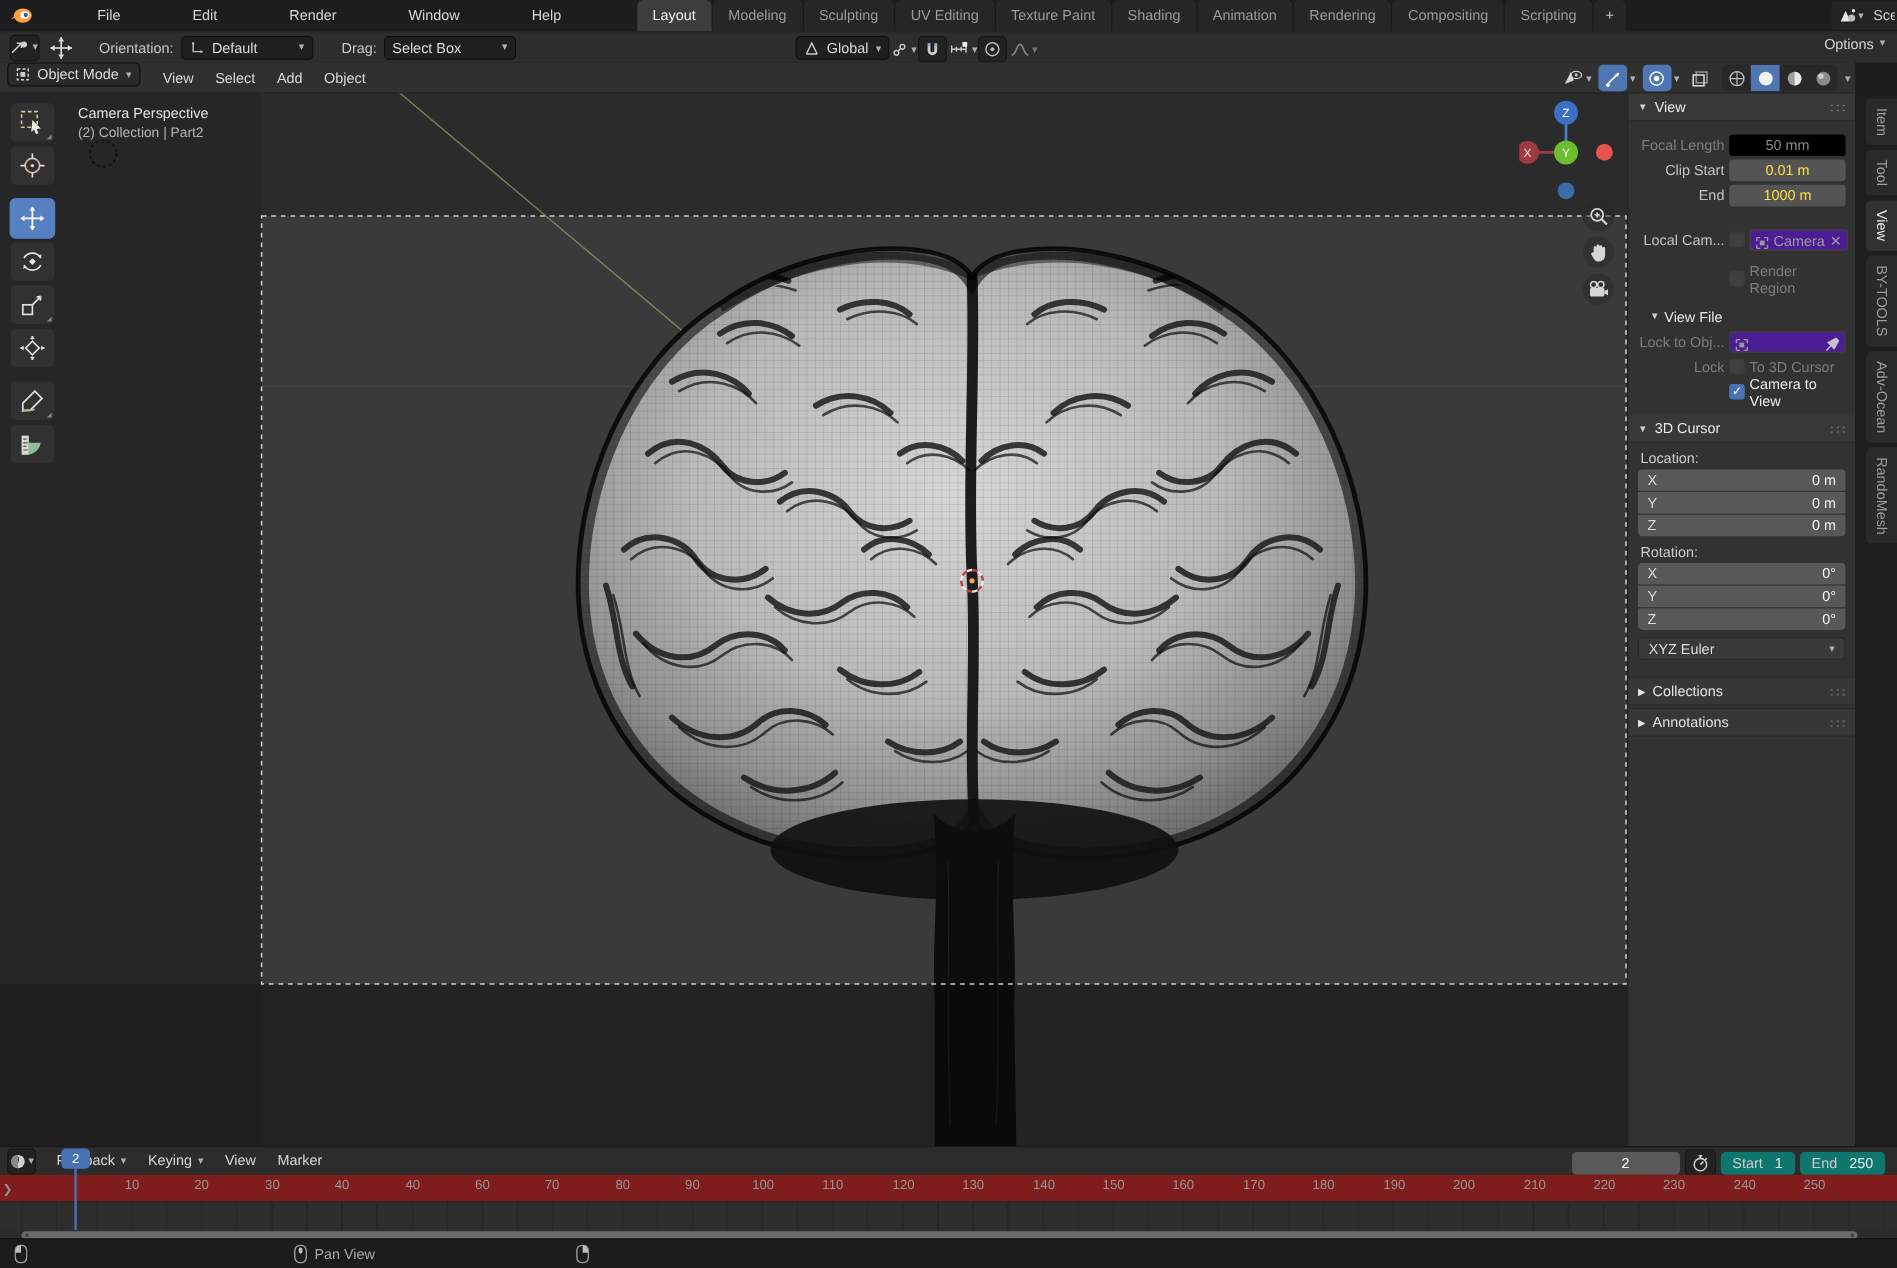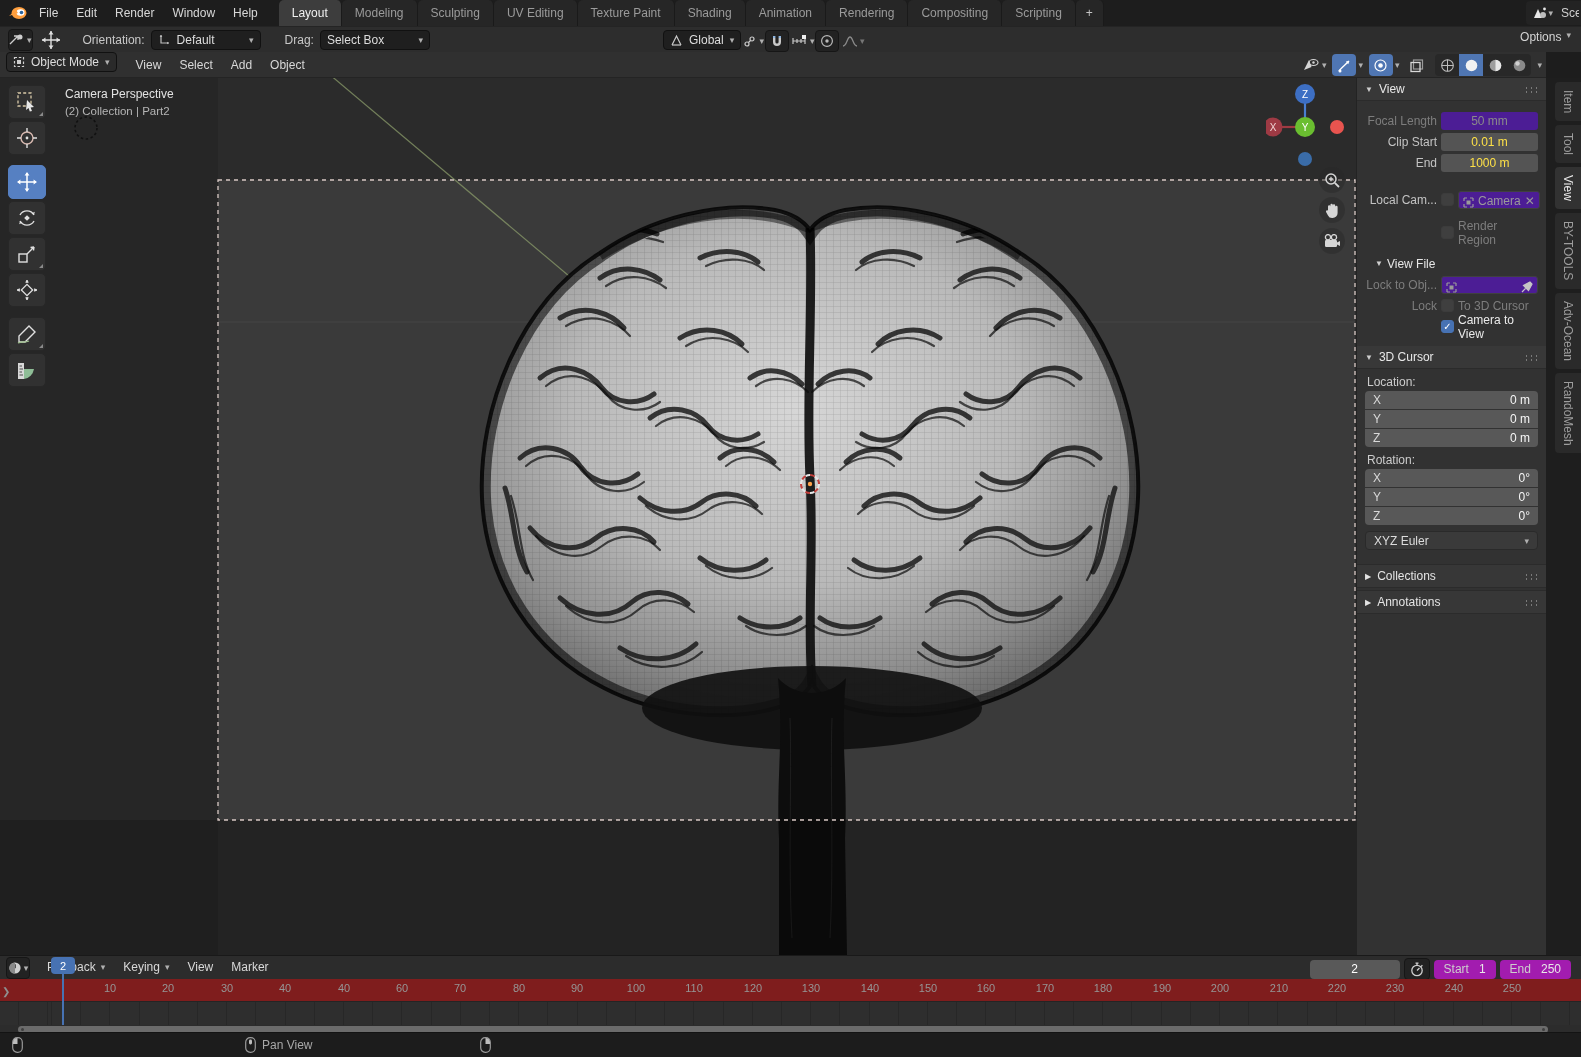--- a/index.html
+++ b/index.html
@@ -4,21 +4,21 @@
 <style>
   * { margin:0; padding:0; box-sizing:border-box; }
   html,body { width:1581px; height:1057px; overflow:hidden; background:#1d1d1d;
     font-family:"Liberation Sans","DejaVu Sans",sans-serif; font-size:12px; color:#d4d4d4;
     -webkit-font-smoothing:antialiased; }
   .abs { position:absolute; }
   #app { position:relative; width:1581px; height:1057px; }
 
   
   #topbar { position:absolute; left:0; top:0; width:1581px; height:26px; background:#1d1d1d;
-    display:flex; align-items:center; }
+    display:flex; align-items:center;gap:42px; }
   .menu-item { padding:0 9px; height:26px; line-height:26px; color:#d8d8d8; cursor:default; }
   #ws-tabs { display:flex; height:26px; margin-left:12px; align-items:flex-end; }
   .ws-tab { height:26px; line-height:26px; padding:0 13px; background:#262626; color:#9b9b9b;
     border-right:1px solid #1a1a1a; border-radius:5px 5px 0 0; white-space:nowrap; }
   .ws-tab.active { background:#3d3d3d; color:#f0f0f0; }
   .ws-add { padding:0 10px; color:#c5c5c5; }
   #scene-widget { position:absolute; right:0; top:1px; height:24px; display:flex; align-items:center;
     background:#232323; border-radius:4px 0 0 4px; padding:0 2px 0 6px; }
   #scene-name { color:#cfcfcf; padding-left:8px; width:26px; overflow:hidden; white-space:nowrap; }
 
@@ -71,21 +71,21 @@
   .panel-header { height:23px; display:flex; align-items:center; background:#383838;
     border-bottom:1px solid #2b2b2b; padding:0 8px; gap:6px; color:#e8e8e8; position:relative; }
   .panel-header .tri { font-size:8px; color:#cccccc; }
   .grip { position:absolute; right:8px; top:8px; width:14px; height:8px;
     background-image:radial-gradient(#7a7a7a 1px, transparent 1.1px); background-size:5px 4px; }
   .prow { display:flex; align-items:center; height:19px; margin:2px 8px; gap:4px; }
   .plabel { width:72px; text-align:right; color:#c3c3c3; flex:none; white-space:nowrap; overflow:hidden; }
   .plabel.dim, .dim { color:#7d7d7d; }
   .pfield { flex:1; height:18px; background:#545454; border-radius:3px; display:flex; align-items:center;
     justify-content:center; color:#fde047; }
-  .pfield.disabled { background:#4c1d95; color:#8a8a8a; }
+  .pfield.disabled { background:#000000; color:#8a8a8a; }
   .objfield { flex:1; height:18px; background:#4c1d95; border:1px solid #404040; border-radius:3px;
     display:flex; align-items:flex-end; color:#9a9a9a; padding:0 4px; gap:4px; }
   .checkbox { width:13px; height:13px; border-radius:3px; background:#545454; border:1px solid #3c3c3c;
     flex:none; display:flex; align-items:center; justify-content:center; font-size:10px; color:#fff; }
   .checkbox.checked { background:#4772b3; border-color:#4772b3; }
   .checkbox.dim { background:#3f3f3f; }
   .slider-group { margin:1px 8px; border-radius:4px; overflow:hidden; display:flex; flex-direction:column; gap:1px; }
   .slider-row { height:18px; background:#585858; display:flex; align-items:center; padding:0 8px; color:#e8e8e8; }
   .slider-row .axis { width:20px; color:#d8d8d8; }
   .slider-row .val { margin-left:auto; color:#f5f5f5; }
@@ -101,21 +101,21 @@
   #tabstrip { position:absolute; left:1546px; top:78px; width:35px; height:877px; background:#1e1e1e; }
   .vtab { writing-mode:vertical-rl; padding:8px 0; width:26px; margin:4px 0 4px 9px; background:#2a2a2a;
     color:#9d9d9d; border-radius:4px 0 0 4px; text-align:center; white-space:nowrap; line-height:26px; }
   .vtab.active { background:#323232; color:#ececec; }
 
   
   #timeline { position:absolute; left:0; top:955px; width:1581px; height:77px; background:#2c2c2c;
     border-top:1px solid #191919; }
   #tl-header { height:23px; display:flex; align-items:center; }
   #tl-right { position:absolute; right:10px; top:2px; display:flex; align-items:center; gap:4px; }
-  .pill { height:19px; background:#a21caf; border-radius:4px; display:flex; align-items:center;
+  .pill { height:19px; background:#0f766e; border-radius:4px; display:flex; align-items:center;
     padding:0 10px; gap:10px; color:#e8e8e8; }
   #cur-frame-field { width:90px; justify-content:center; background:#595959; color:#fff; }
   #tl-ruler { position:absolute; left:0; top:23px; width:1581px; height:22px; background:#7f1d1d; }
   .tick-label { position:absolute; top:3px; transform:translateX(-50%); color:#969696; font-size:11px; }
   #tl-track { position:absolute; left:0; top:45px; width:1581px; height:24px; background:#2e2e2e;
     background-image:repeating-linear-gradient(90deg,#272727 0 1px,transparent 1px 29.2px);
     background-position:51px 0; border-top:1px solid #242424; }
   #playhead-line { position:absolute; left:62px; top:14px; width:2px; height:55px; background:#4772b3; }
   #playhead-pill { position:absolute; left:51px; top:1px; width:24px; height:17px; background:#4772b3;
     border-radius:4px; color:#fff; display:flex; align-items:center; justify-content:center; font-size:11px; }

